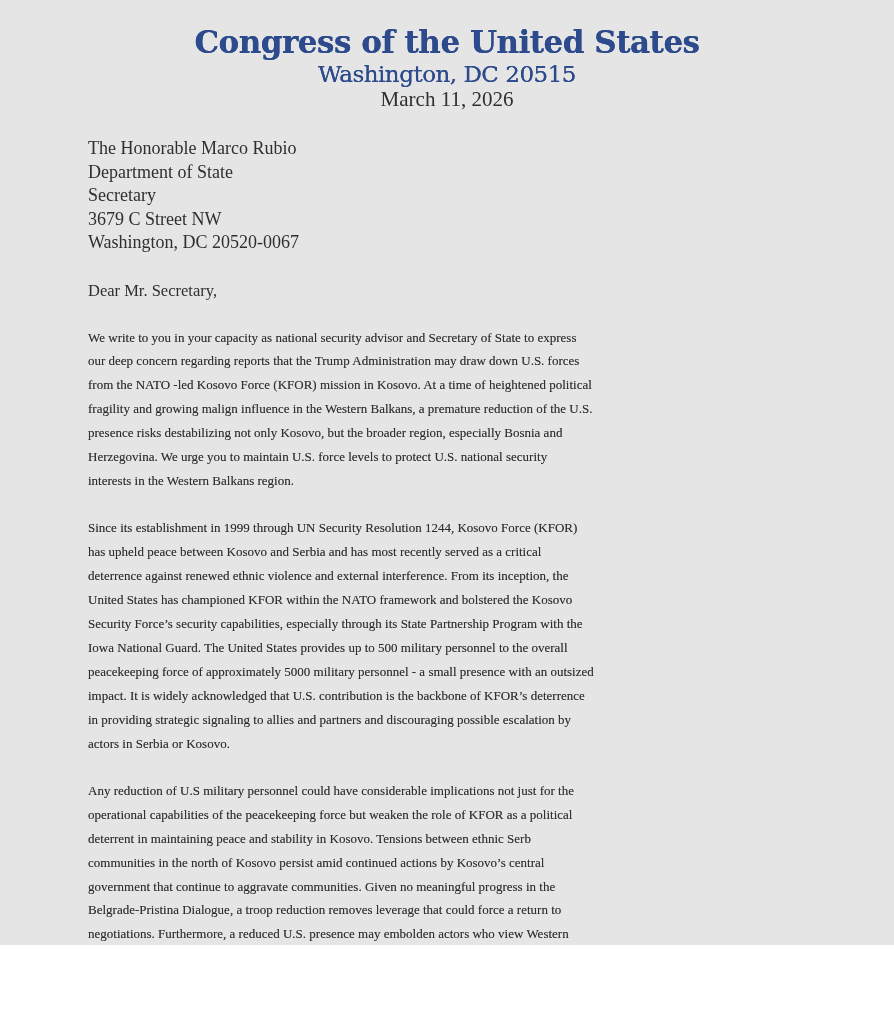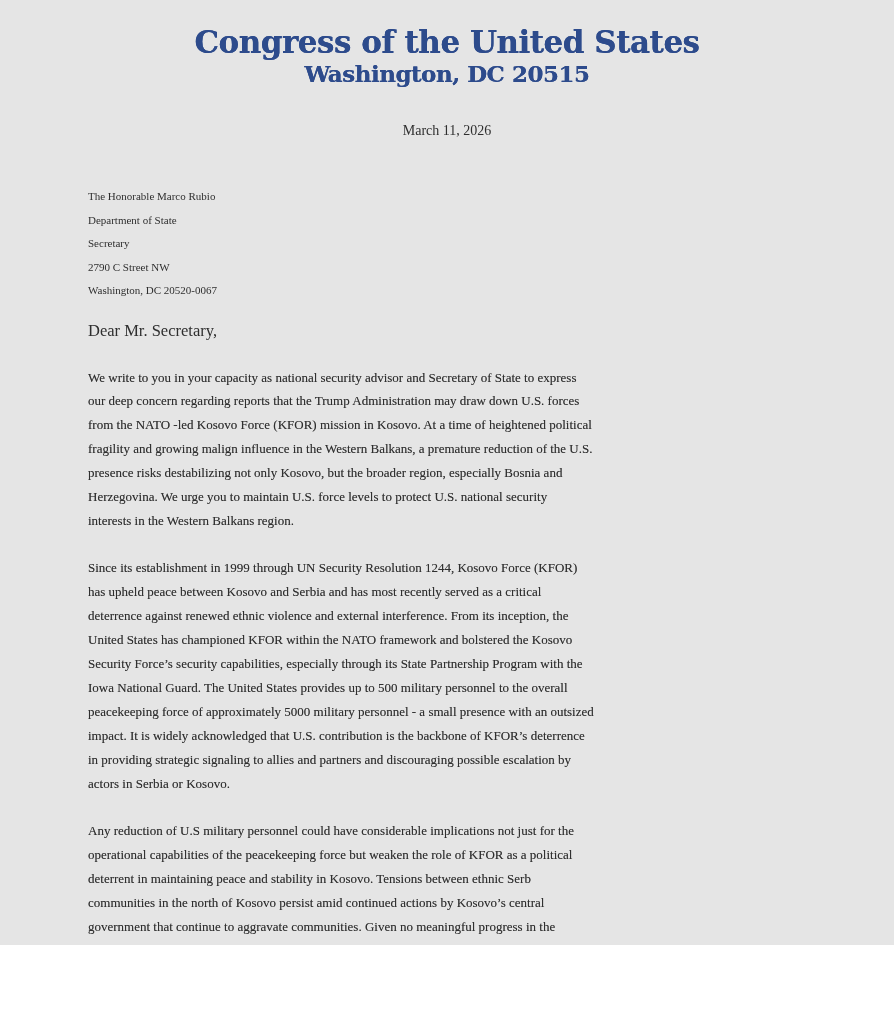--- a/index.html
+++ b/index.html
@@ -25,43 +25,42 @@
     font-family: "DejaVu Serif", serif;
     font-weight: bold;
     font-size: 31px;
     line-height: 36px;
     letter-spacing: -0.5px;
     color: #2d4b8c;
     text-shadow: 0 0 0.5px #2d4b8c;
   }
   .lh-subtitle {
     font-family: "DejaVu Serif", serif;
-    font-weight: bold;
+    font-weight: normal;
     font-size: 23px;
     line-height: 28px;
     letter-spacing: -0.5px;
     color: #2d4b8c;
     text-shadow: 0 0 0.5px #2d4b8c;
   }
   
   .date-line {
-    margin-top: 31px;
     text-align: center;
-    font-size: 14px;
+    font-size: 21px;
     line-height: 23px;
   }
   
   .recipient {
-    margin: 43px 0 0 88px;
-    font-size: 11px;
+    margin: 26px 0 0 88px;
+    font-size: 18px;
     line-height: 23.5px;
   }
   
   .salutation {
-    margin: 16px 0 0 88px;
+    margin: 24px 0 0 88px;
     font-size: 16.5px;
     line-height: 23.5px;
   }
   
   .para {
     margin: 23.5px 0 0 88px;
     width: 756px;
     font-size: 13px;
     line-height: 23.9px;
     white-space: pre-line;
@@ -77,21 +76,21 @@
     <div class="lh-title">Congress of the United States</div>
     <div class="lh-subtitle">Washington, DC 20515</div>
   </header>
 
   <div class="date-line">March 11, 2026</div>
 
   <div class="recipient">
     <div>The Honorable Marco Rubio</div>
     <div>Department of State</div>
     <div>Secretary</div>
-    <div>2790 C Street NW</div>
+    <div>3679 C Street NW</div>
     <div>Washington, DC 20520-0067</div>
   </div>
 
   <div class="salutation">Dear Mr. Secretary,</div>
 
   <div class="para">We write to you in your capacity as national security advisor and Secretary of State to express
 our deep concern regarding reports that the Trump Administration may draw down U.S. forces
 from the NATO -led Kosovo Force (KFOR) mission in Kosovo. At a time of heightened political
 fragility and growing malign influence in the Western Balkans, a premature reduction of the U.S.
 presence risks destabilizing not only Kosovo, but the broader region, especially Bosnia and

